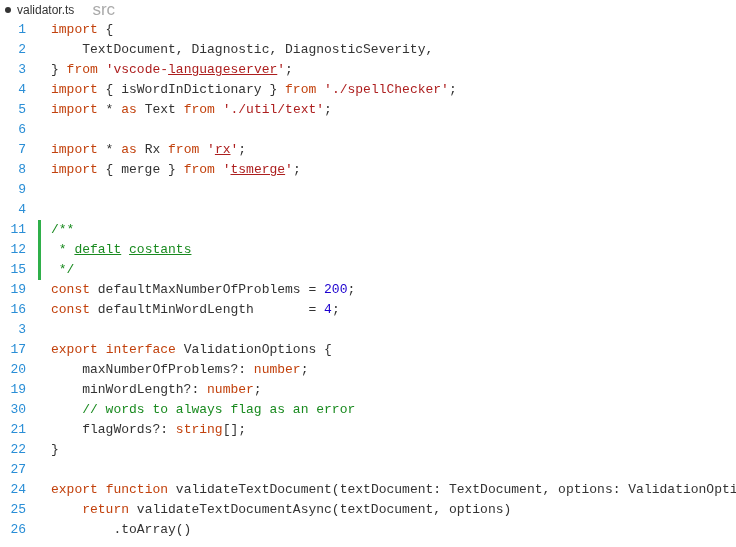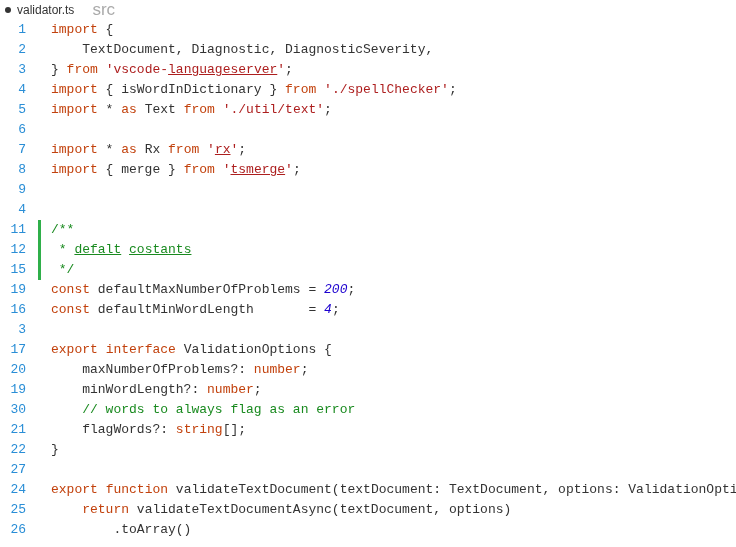--- a/index.html
+++ b/index.html
@@ -49,21 +49,21 @@
   .diff-bar .added { background: #2faf4a; }
   .code {
     flex: 1;
     padding-left: 10px;
     white-space: pre;
     overflow: hidden;
   }
   .code .row { height: 20px; line-height: 20px; }
   .kw { color: #c2410c; }
   .str { color: #ad1e1e; }
-  .num { color: #1c00cf; font-style: italic; }
+  .num { color: #1c00cf; }
   .cmt { color: #198a1f; }
   .squiggle {
     text-decoration-line: underline;
     text-decoration-style: wavy;
     text-decoration-color: #1a9b3d;
     text-decoration-thickness: 1px;
     text-decoration: underline;
   }
 </style>
 </head>

